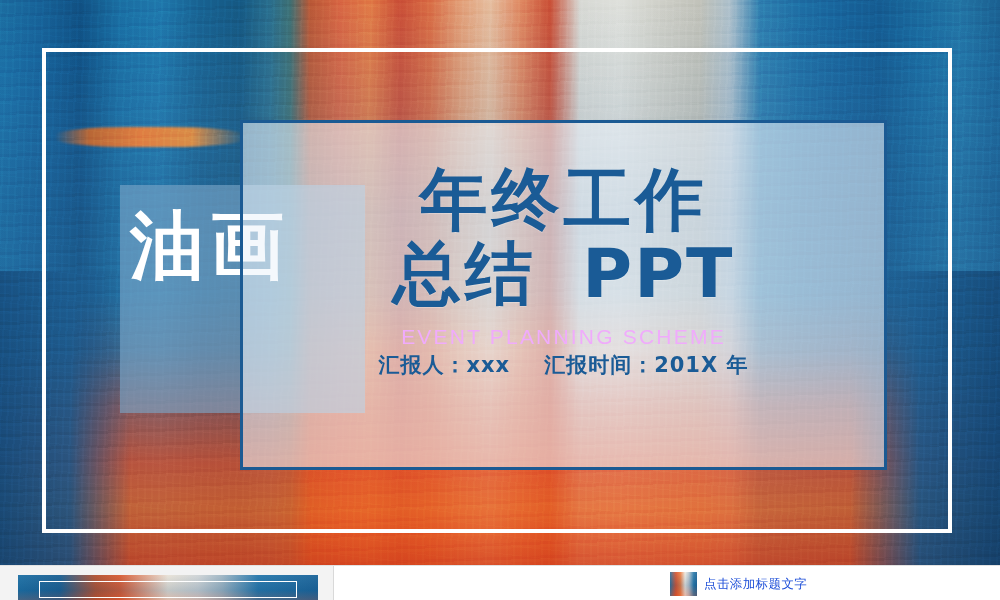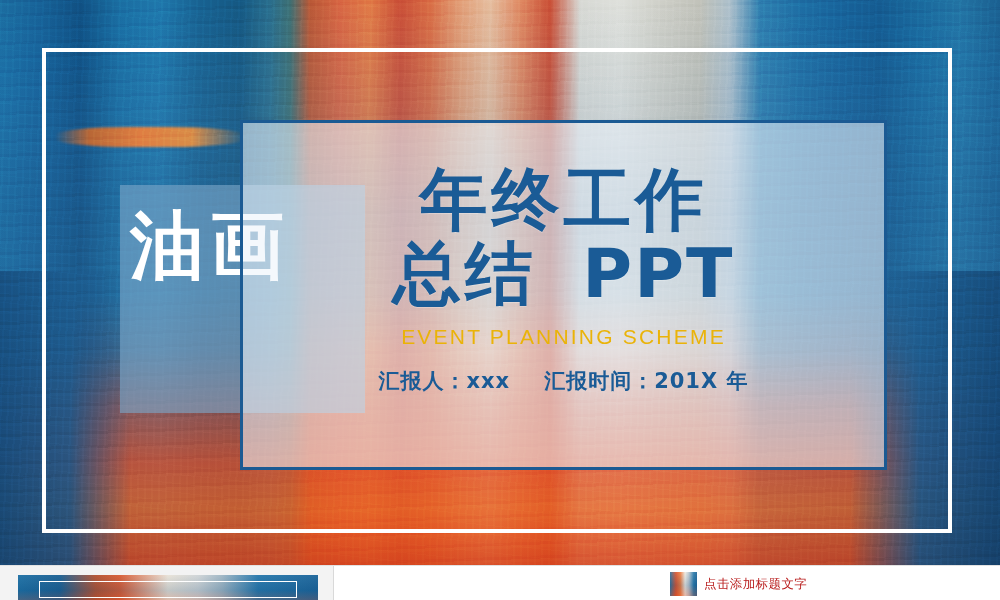--- a/index.html
+++ b/index.html
@@ -110,25 +110,25 @@
     padding-top:40px;
   }
   .t-main{
     color:#1a5b96;font-weight:700;font-size:68px;line-height:74px;
     letter-spacing:4px;text-align:center;white-space:nowrap;
     font-family:"DejaVu Sans","Liberation Sans",sans-serif;
     text-shadow:0 1px 0 rgba(255,255,255,.25);
   }
   .t-main .lat{letter-spacing:2px;margin-left:18px;}
   .t-sub{
-    margin-top:14px;color:#eab308;font-weight:400;font-size:21px;
+    margin-top:14px;color:#f0abfc;font-weight:400;font-size:21px;
     letter-spacing:2.2px;text-align:center;white-space:nowrap;
   }
   .t-meta{
-    margin-top:18px;color:#1a5b96;font-weight:700;font-size:21px;
+    margin-top:2px;color:#1a5b96;font-weight:700;font-size:21px;
     letter-spacing:1px;text-align:center;white-space:nowrap;
     font-family:"DejaVu Sans","Liberation Sans",sans-serif;
   }
   .t-meta .gap{display:inline-block;width:34px;}
 
   
   .tray{
     position:absolute;left:0;top:565px;width:1000px;height:35px;
     background:#ffffff;border-top:1px solid #e2e2e2;
   }
@@ -166,21 +166,21 @@
     width:27px;height:24px;overflow:hidden;position:relative;background:#1b5f93;flex:0 0 auto;
   }
   .note-thumb .nc{position:absolute;inset:0;}
   .note-thumb .nc1{
     background:linear-gradient(90deg,#2e6f9b 0%,#d9522c 22%,#ef7a3c 38%,#f0ece2 56%,#b9c6cf 70%,#2477a9 88%,#1b6396 100%);
   }
   .note-thumb .nc2{
     background:linear-gradient(180deg,rgba(255,255,255,.10),rgba(25,80,130,.20) 55%,rgba(210,70,35,.30));
   }
   .note-label{
-    color:#b91c1c;font-size:12.5px;letter-spacing:.4px;white-space:nowrap;
+    color:#1d4ed8;font-size:12.5px;letter-spacing:.4px;white-space:nowrap;
     font-family:"DejaVu Sans","Liberation Sans",sans-serif;
   }
 </style>
 </head>
 <body>
 
 <div id="app">
 
   <div class="slide">
 

